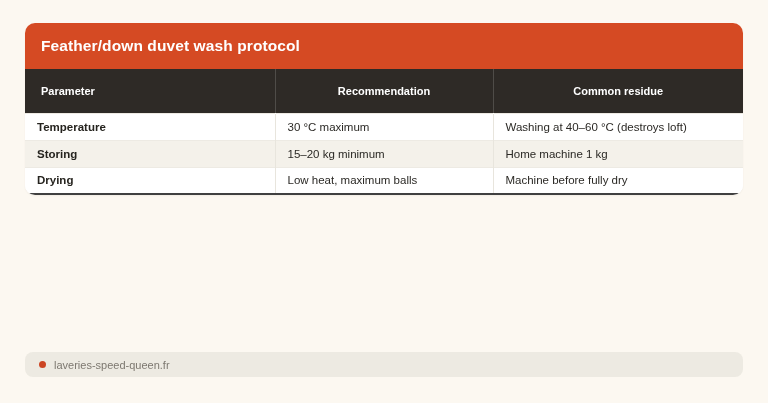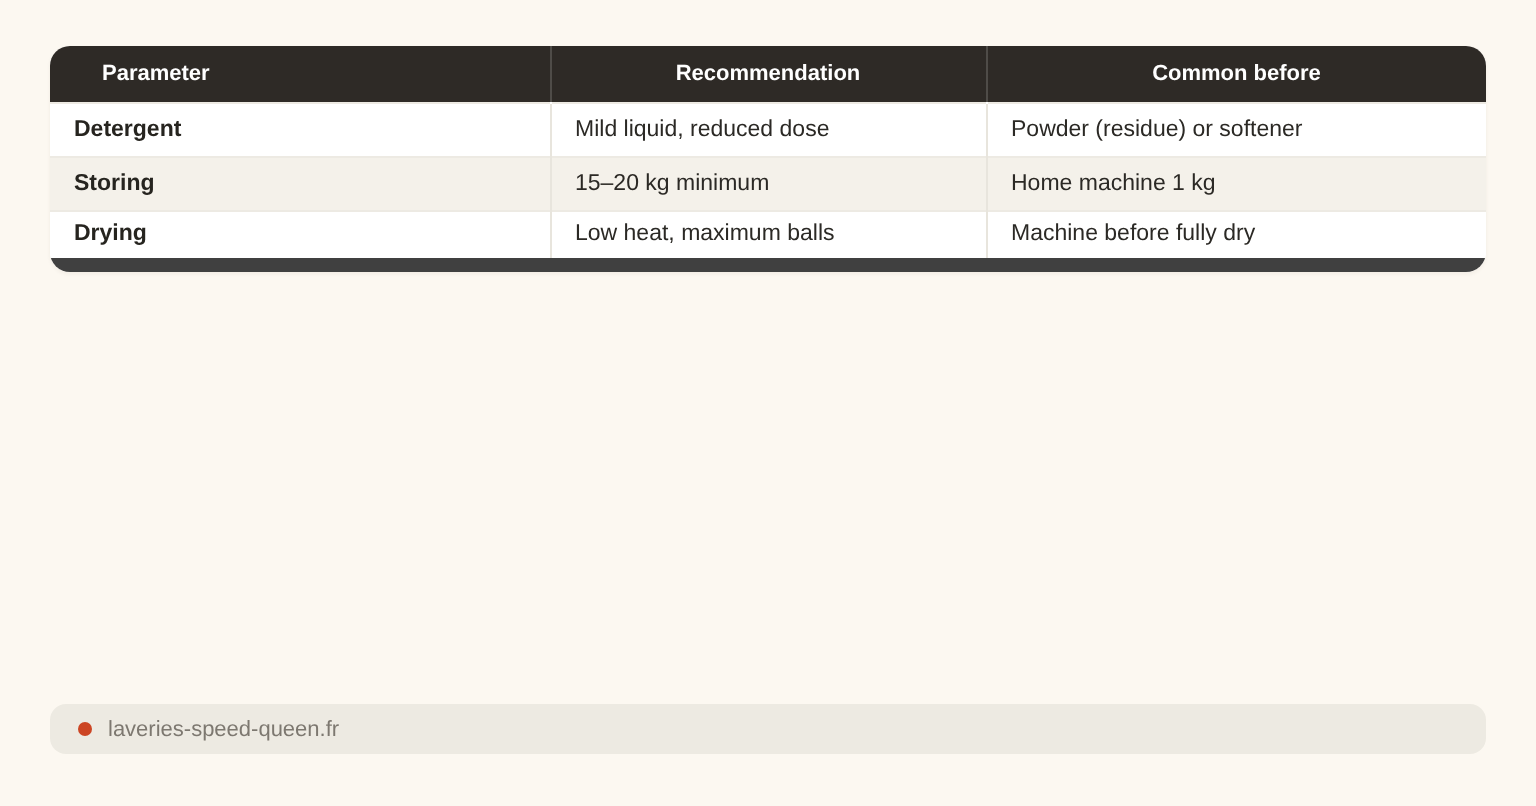--- a/index.html
+++ b/index.html
@@ -40,38 +40,38 @@
   }
   col.c1 { width: 250px; }
   col.c2 { width: 218px; }
   col.c3 { width: 250px; }
   thead th {
     background: #2e2a26;
     color: #ffffff;
     font-size: 11px;
     font-weight: 700;
     text-align: left;
-    height: 28px;
-    padding: 0 26px;
+    height: 44px;
+    padding: 0 16px;
     vertical-align: middle;
   }
   thead th + th { border-left: 1px solid rgba(255,255,255,0.16); text-align: center; }
   tbody td {
     font-size: 11.5px;
     color: #2b2925;
     height: 27px;
     padding: 0 12px;
     vertical-align: middle;
     border-top: 1px solid #edeae3;
   }
   tbody td + td { border-left: 1px solid #e8e5dd; }
   tbody tr:nth-child(odd) td { background: #ffffff; }
   tbody tr:nth-child(even) td { background: #f4f1ea; }
   tbody td.param { font-weight: 700; color: #26241f; }
-  tbody tr:last-child td { border-bottom: 7px solid #404040; }
+  tbody tr:last-child td { border-bottom: 2px solid #404040; }
   .footer-bar {
     position: absolute;
     left: 25px;
     top: 352px;
     width: 718px;
     height: 25px;
     background: #edeae2;
     border-radius: 8px;
     display: flex;
     align-items: center;
@@ -88,38 +88,41 @@
   }
   .footer-text {
     font-size: 11px;
     color: #7d7870;
   }
 </style>
 </head>
 <body>
 
 <div class="card">
+  <div class="title-bar">
+    <h1>Feather/down duvet wash protocol</h1>
+  </div>
   <table>
     <colgroup>
         <col class="c1">
         <col class="c2">
         <col class="c3">
       </colgroup>
     <thead>
       <tr>
         <th>Parameter</th>
         <th>Recommendation</th>
-        <th>Common before</th>
+        <th>Common residue</th>
       </tr>
     </thead>
     <tbody>
       <tr>
-        <td class="param">Detergent</td>
-        <td>Mild liquid, reduced dose</td>
-        <td>Powder (residue) or softener</td>
+        <td class="param">Temperature</td>
+        <td>30 °C maximum</td>
+        <td>Washing at 40–60 °C (destroys loft)</td>
       </tr>
       <tr>
         <td class="param">Storing</td>
         <td>15–20 kg minimum</td>
         <td>Home machine 1 kg</td>
       </tr>
       <tr>
         <td class="param">Drying</td>
         <td>Low heat, maximum balls</td>
         <td>Machine before fully dry</td>

